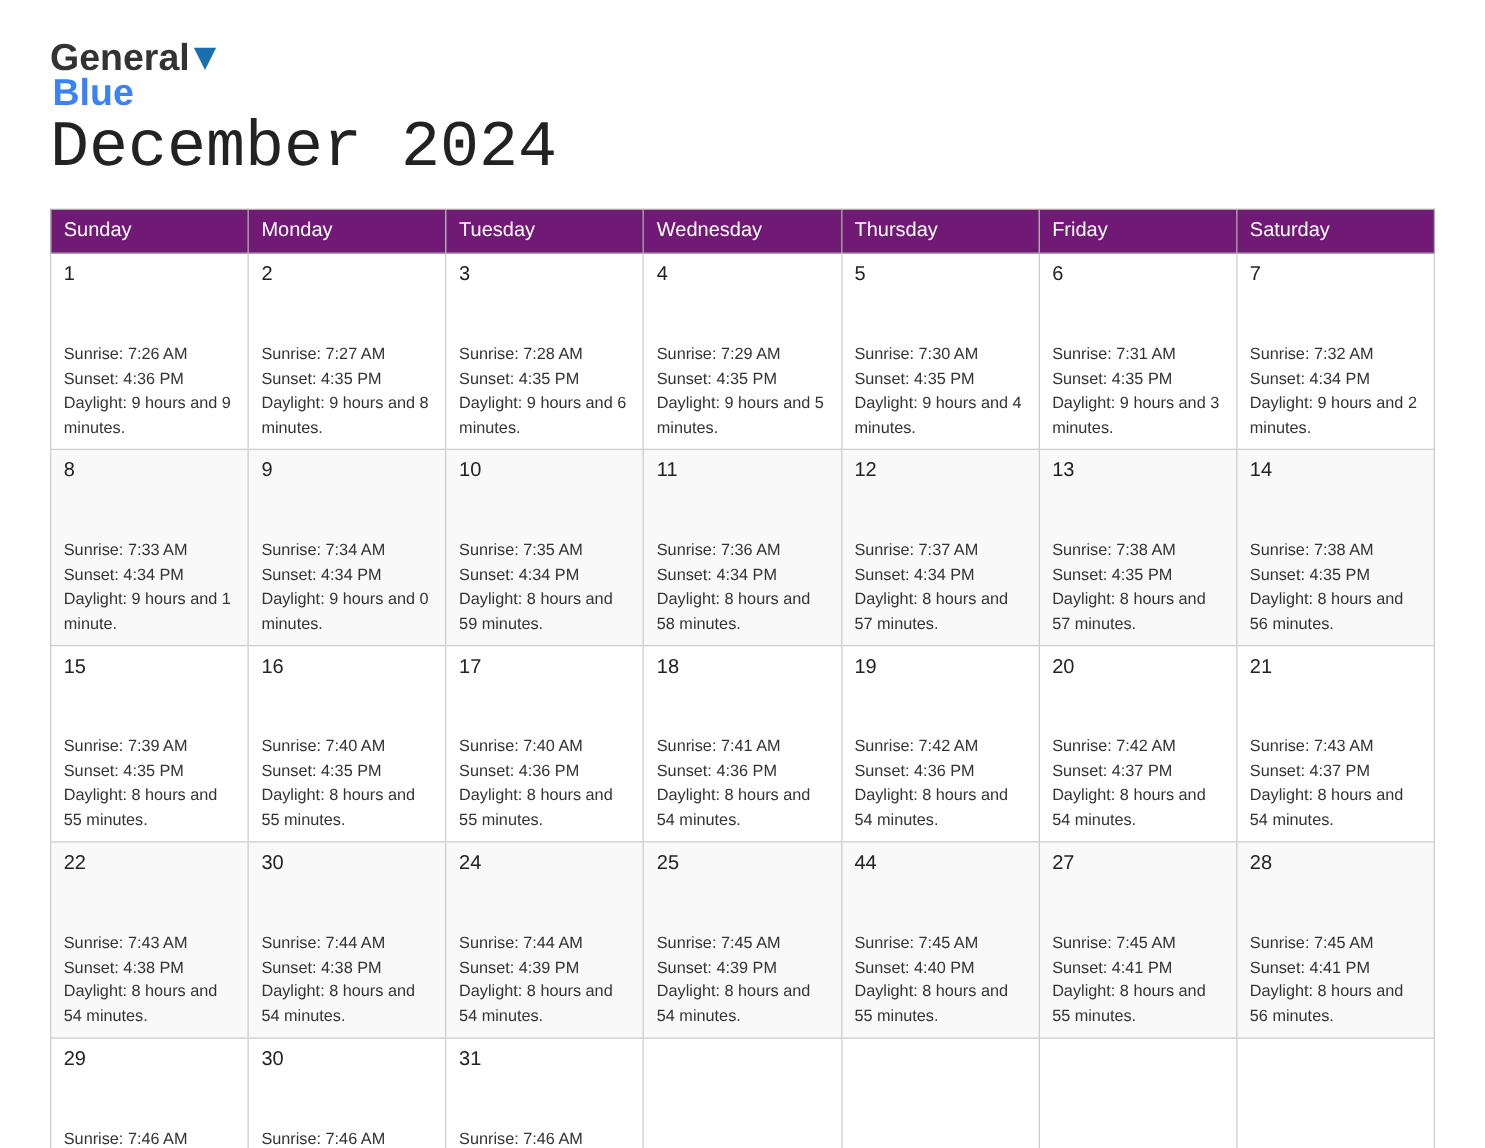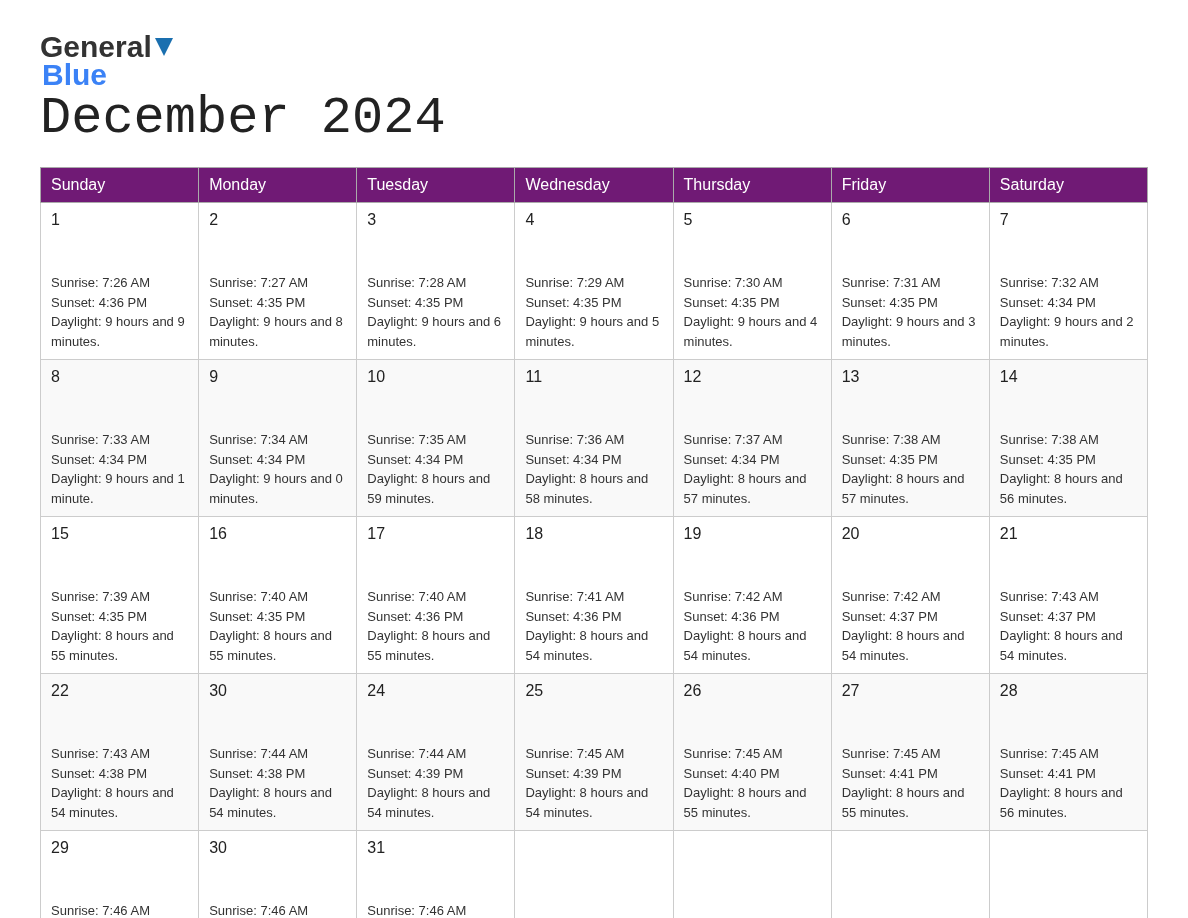--- a/index.html
+++ b/index.html
@@ -221,21 +221,21 @@
         </td>
         <td>
           <span class="day-number">24</span>
 <div class="day-info">Sunrise: 7:44 AM<br>Sunset: 4:39 PM<br>Daylight: 8 hours and 54 minutes.</div>
         </td>
         <td>
           <span class="day-number">25</span>
 <div class="day-info">Sunrise: 7:45 AM<br>Sunset: 4:39 PM<br>Daylight: 8 hours and 54 minutes.</div>
         </td>
         <td>
-          <span class="day-number">26</span>
+          <span class="day-number">44</span>
 <div class="day-info">Sunrise: 7:45 AM<br>Sunset: 4:40 PM<br>Daylight: 8 hours and 55 minutes.</div>
         </td>
         <td>
           <span class="day-number">27</span>
 <div class="day-info">Sunrise: 7:45 AM<br>Sunset: 4:41 PM<br>Daylight: 8 hours and 55 minutes.</div>
         </td>
         <td>
           <span class="day-number">28</span>
 <div class="day-info">Sunrise: 7:45 AM<br>Sunset: 4:41 PM<br>Daylight: 8 hours and 56 minutes.</div>
         </td>

